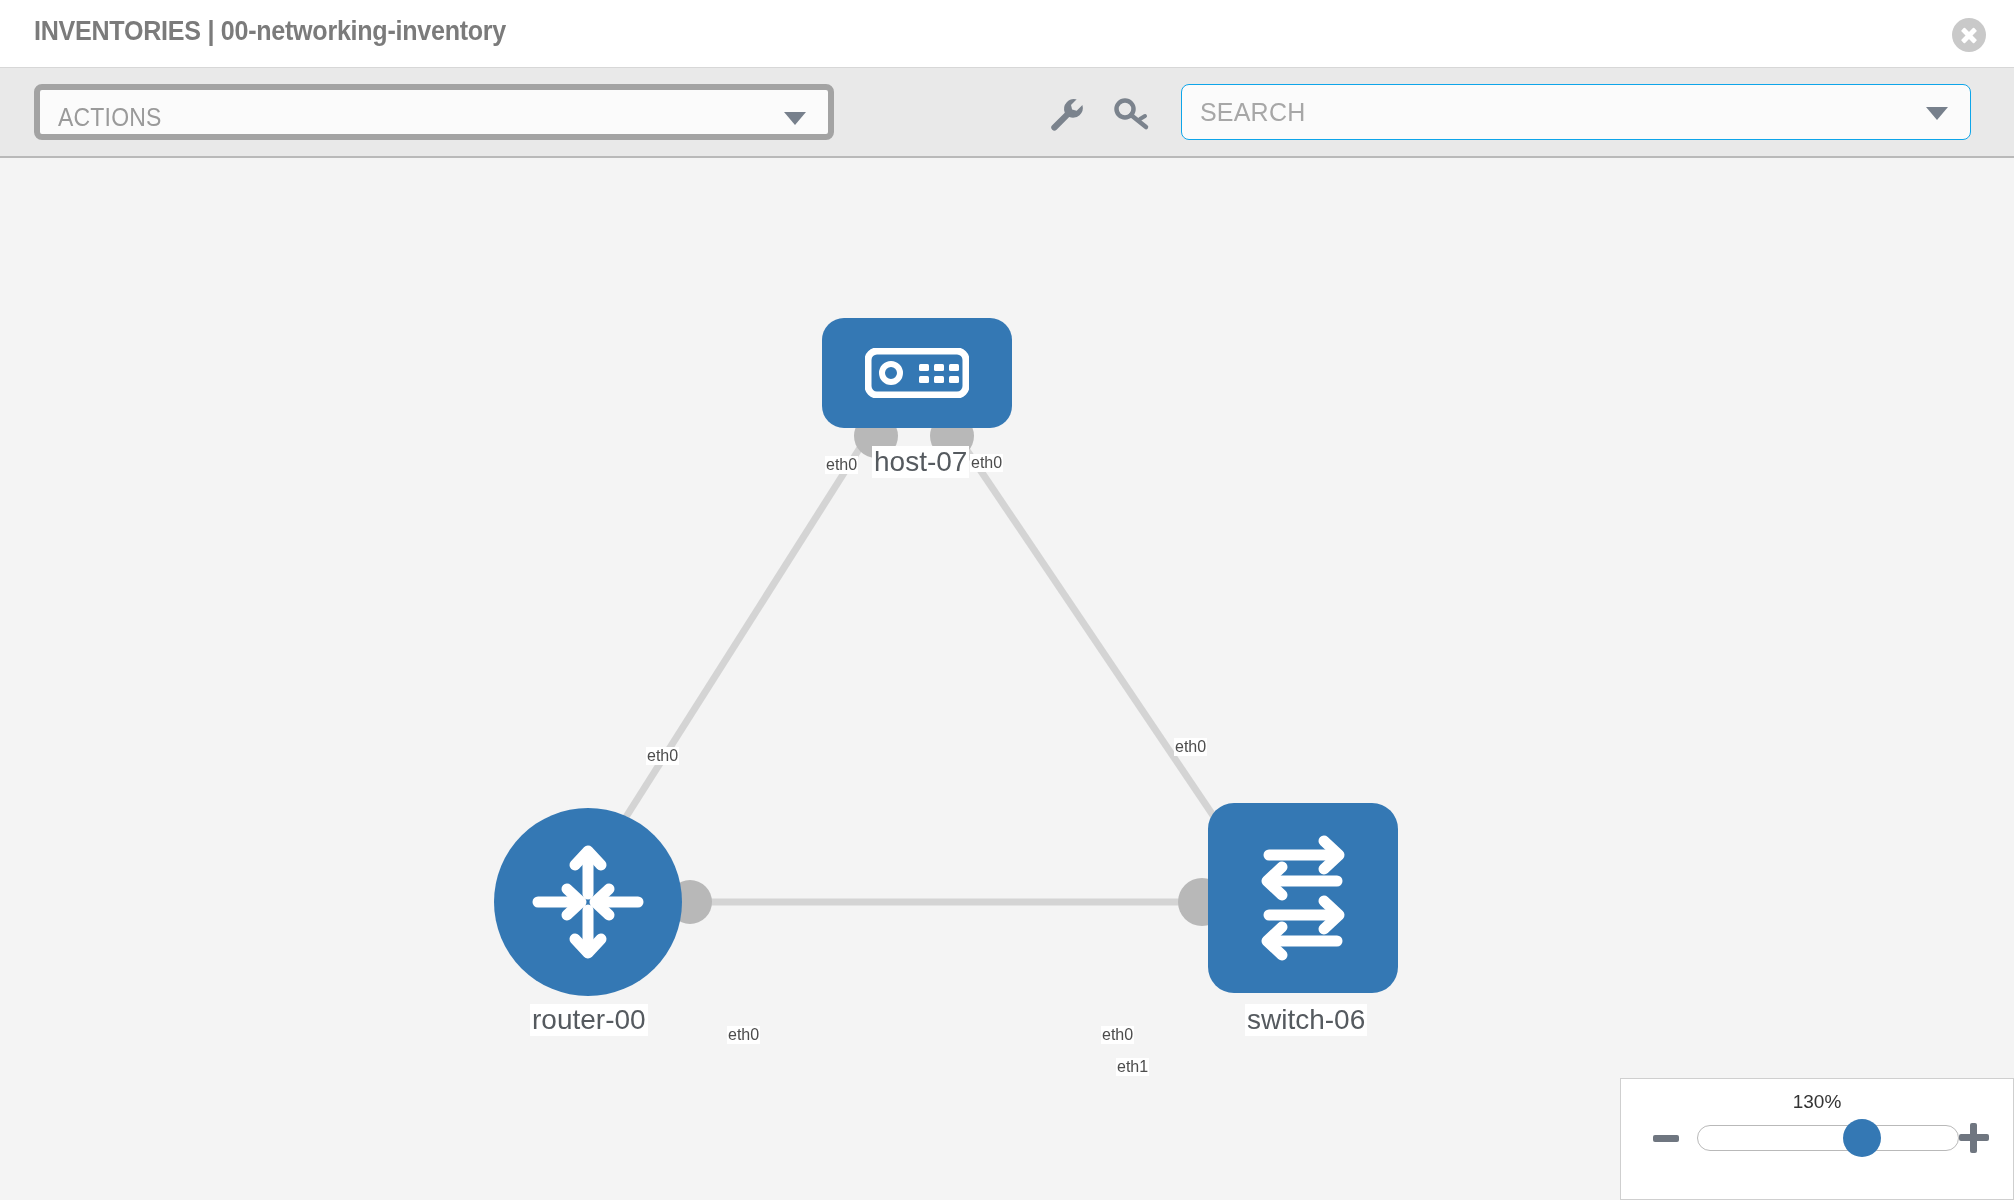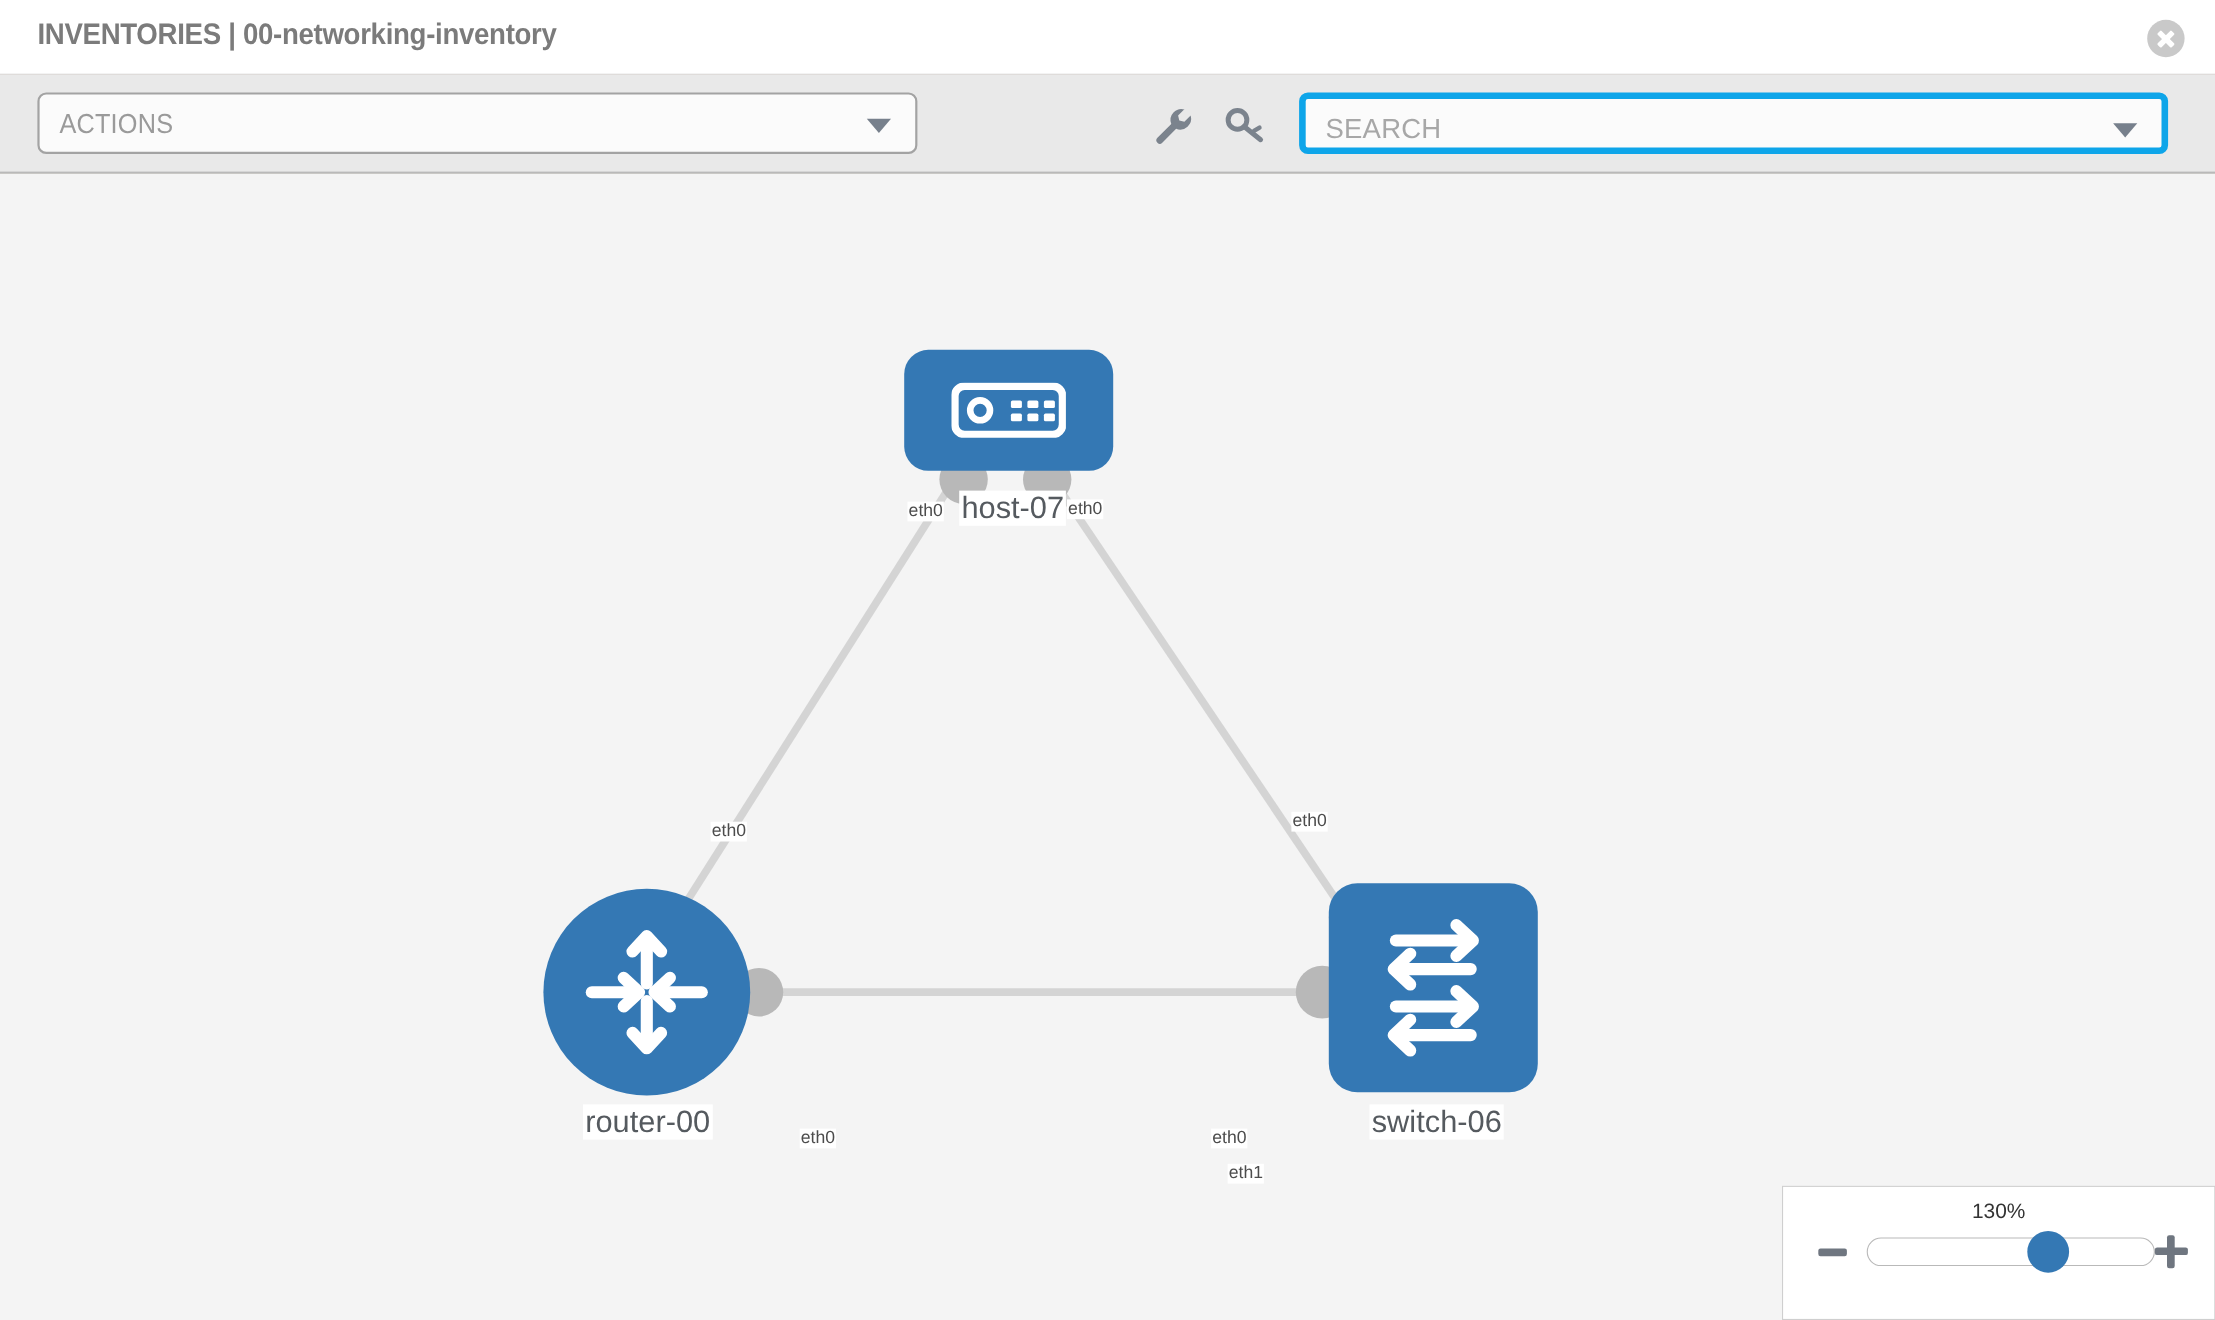--- a/index.html
+++ b/index.html
@@ -57,21 +57,21 @@
     position: absolute; left: 0; top: 68px;
     width: 2014px; height: 90px;
     background: #e9e9e9;
     border-bottom: 2px solid #b9b9b9;
     box-sizing: border-box;
   }
   .actions-select {
     position: absolute; left: 34px; top: 16px;
     width: 800px; height: 56px;
     background: #fbfbfb;
-    border: 2px solid #a3a3a3;
+    border: 6px solid #a3a3a3;
     border-radius: 8px;
     box-sizing: border-box;
     cursor: pointer;
   }
   .actions-label {
     position: absolute; left: 18px; top: 13px;
     font-size: 25px;
     color: #9a9a9a;
     font-family: "Liberation Sans Narrow", "Liberation Sans", sans-serif;
     transform: scaleX(0.92);
@@ -94,21 +94,21 @@
     cursor: pointer;
   }
   .tool-icon svg { display: block; }
   #wrench-ic { left: 1047px; }
   #key-ic    { left: 1113px; }
 
   .search-box {
     position: absolute; left: 1181px; top: 16px;
     width: 790px; height: 56px;
     background: #fbfbfb;
-    border: 6px solid #0ea5e9;
+    border: 1px solid #0ea5e9;
     border-radius: 8px;
     box-sizing: border-box;
     cursor: text;
   }
   .search-placeholder {
     position: absolute; left: 18px; top: 13px;
     font-size: 25px;
     color: #a7a7a7;
     letter-spacing: 0.2px;
   }

